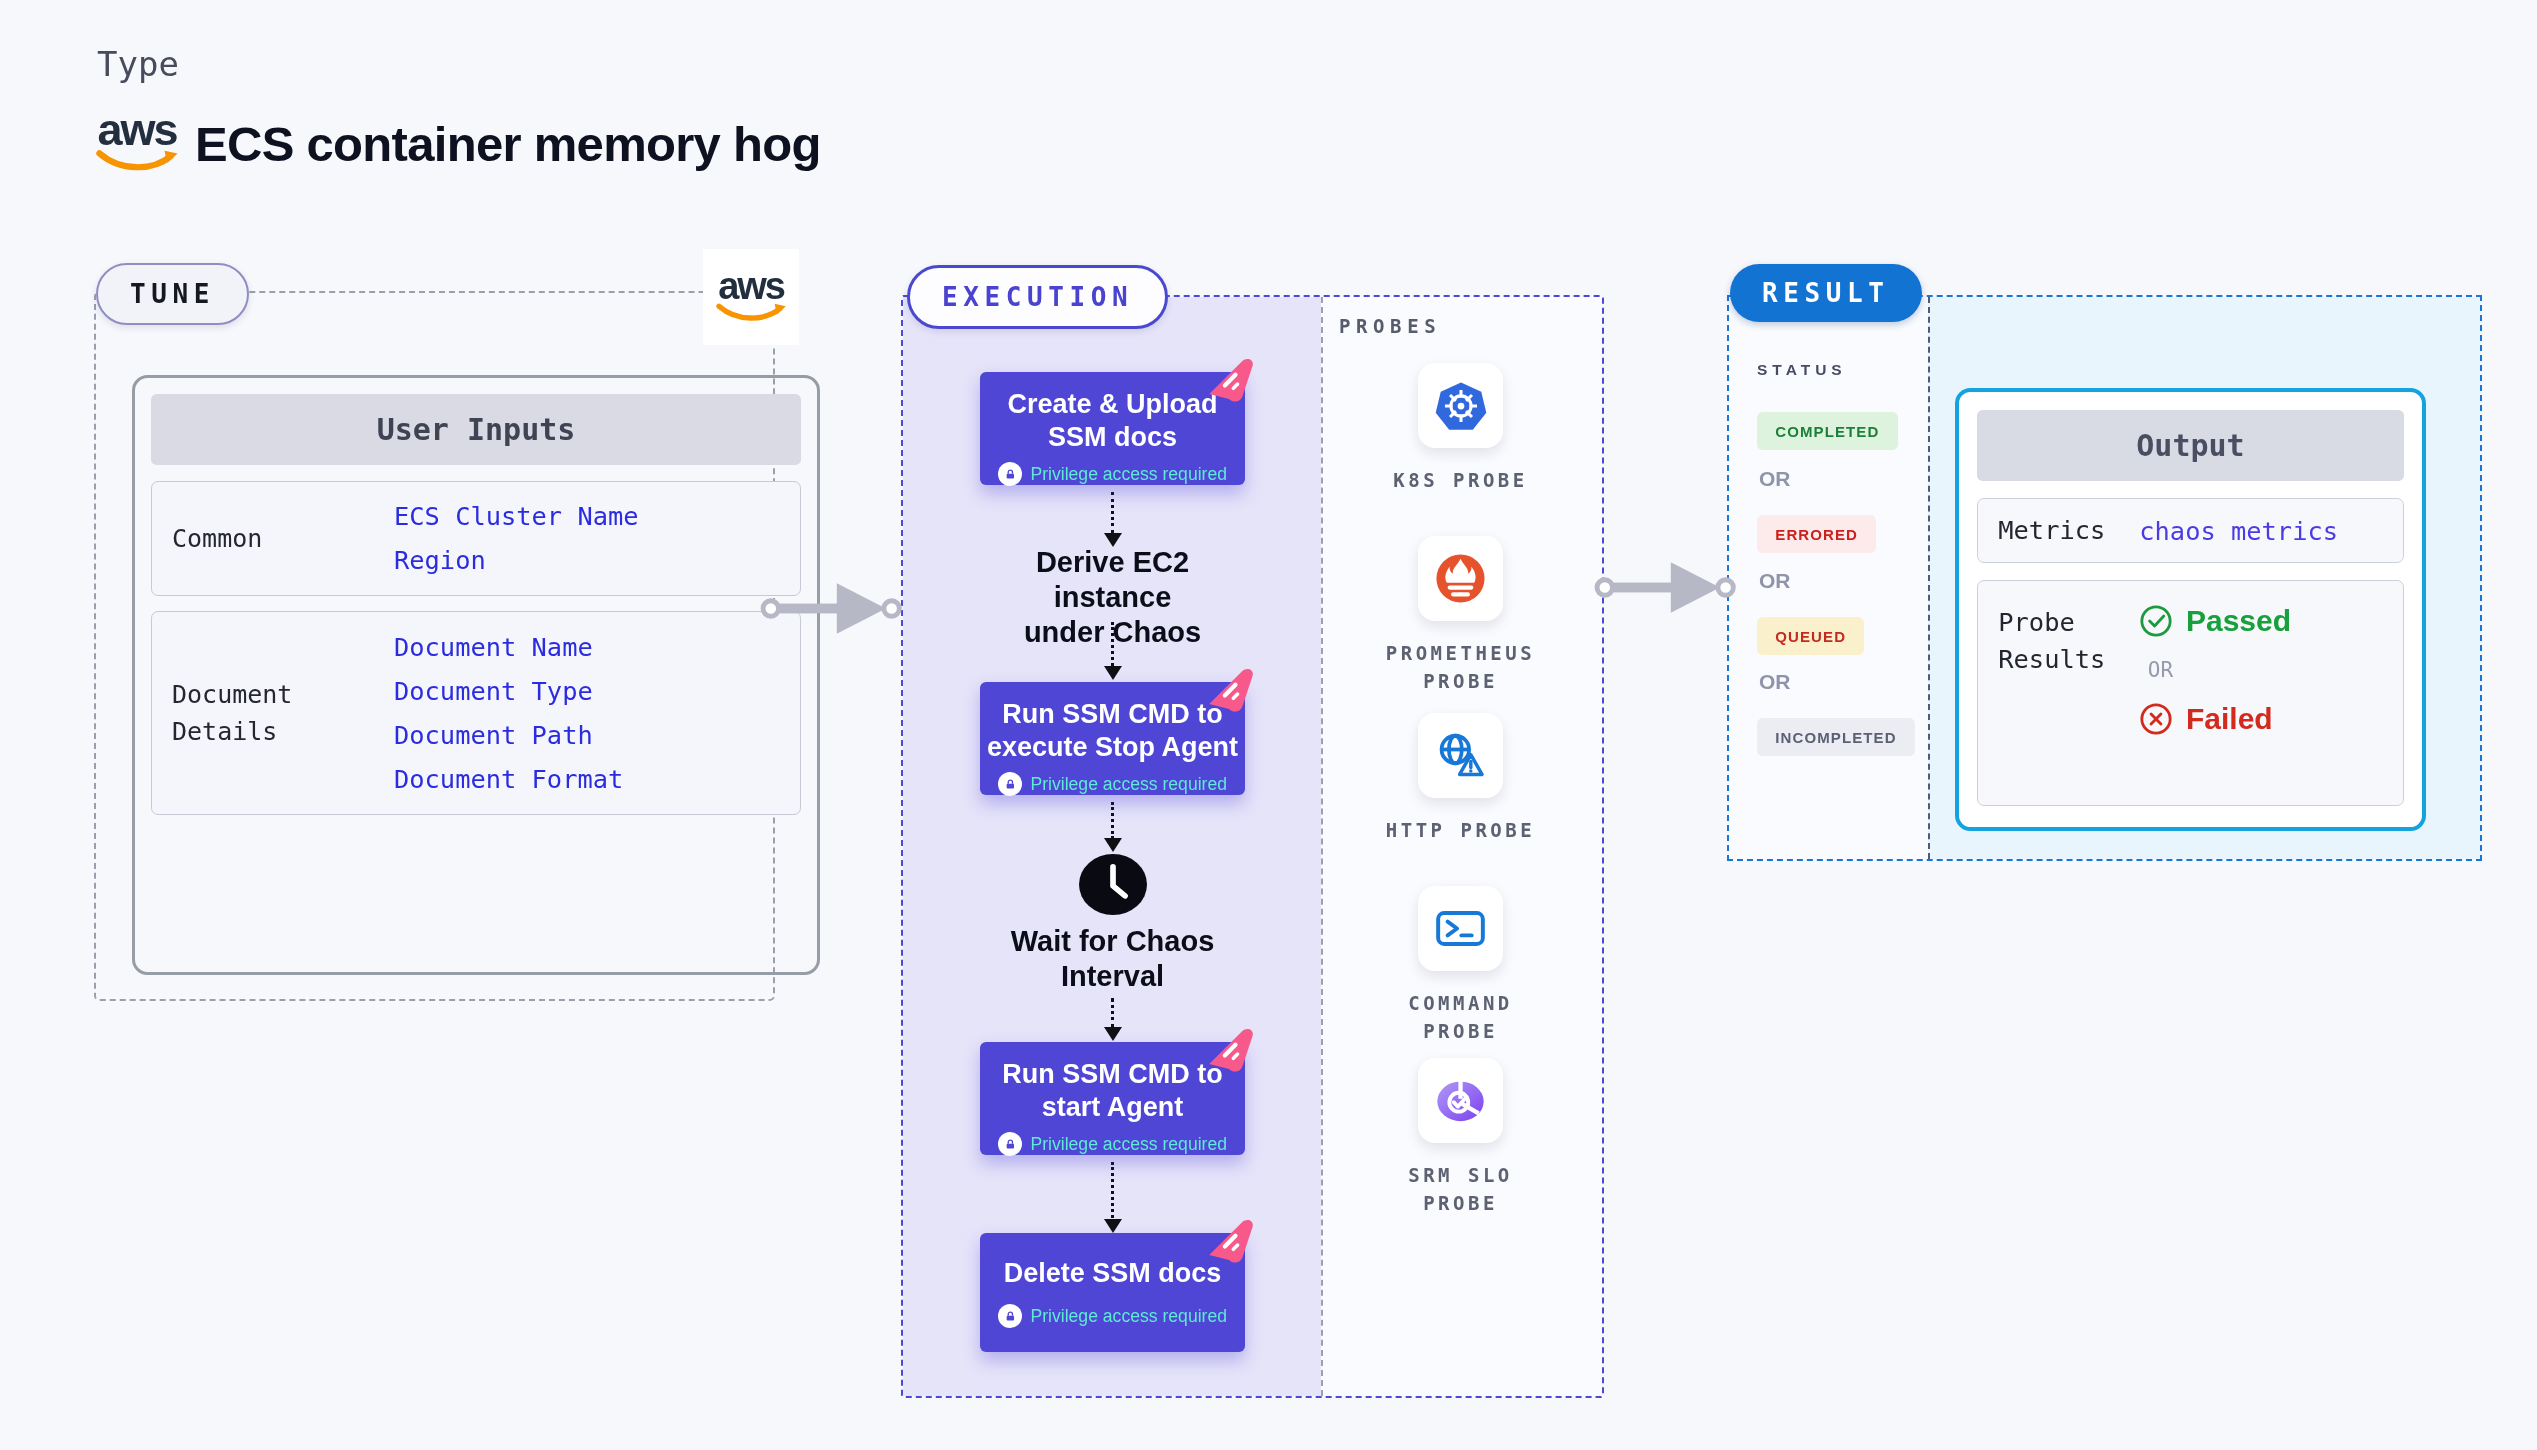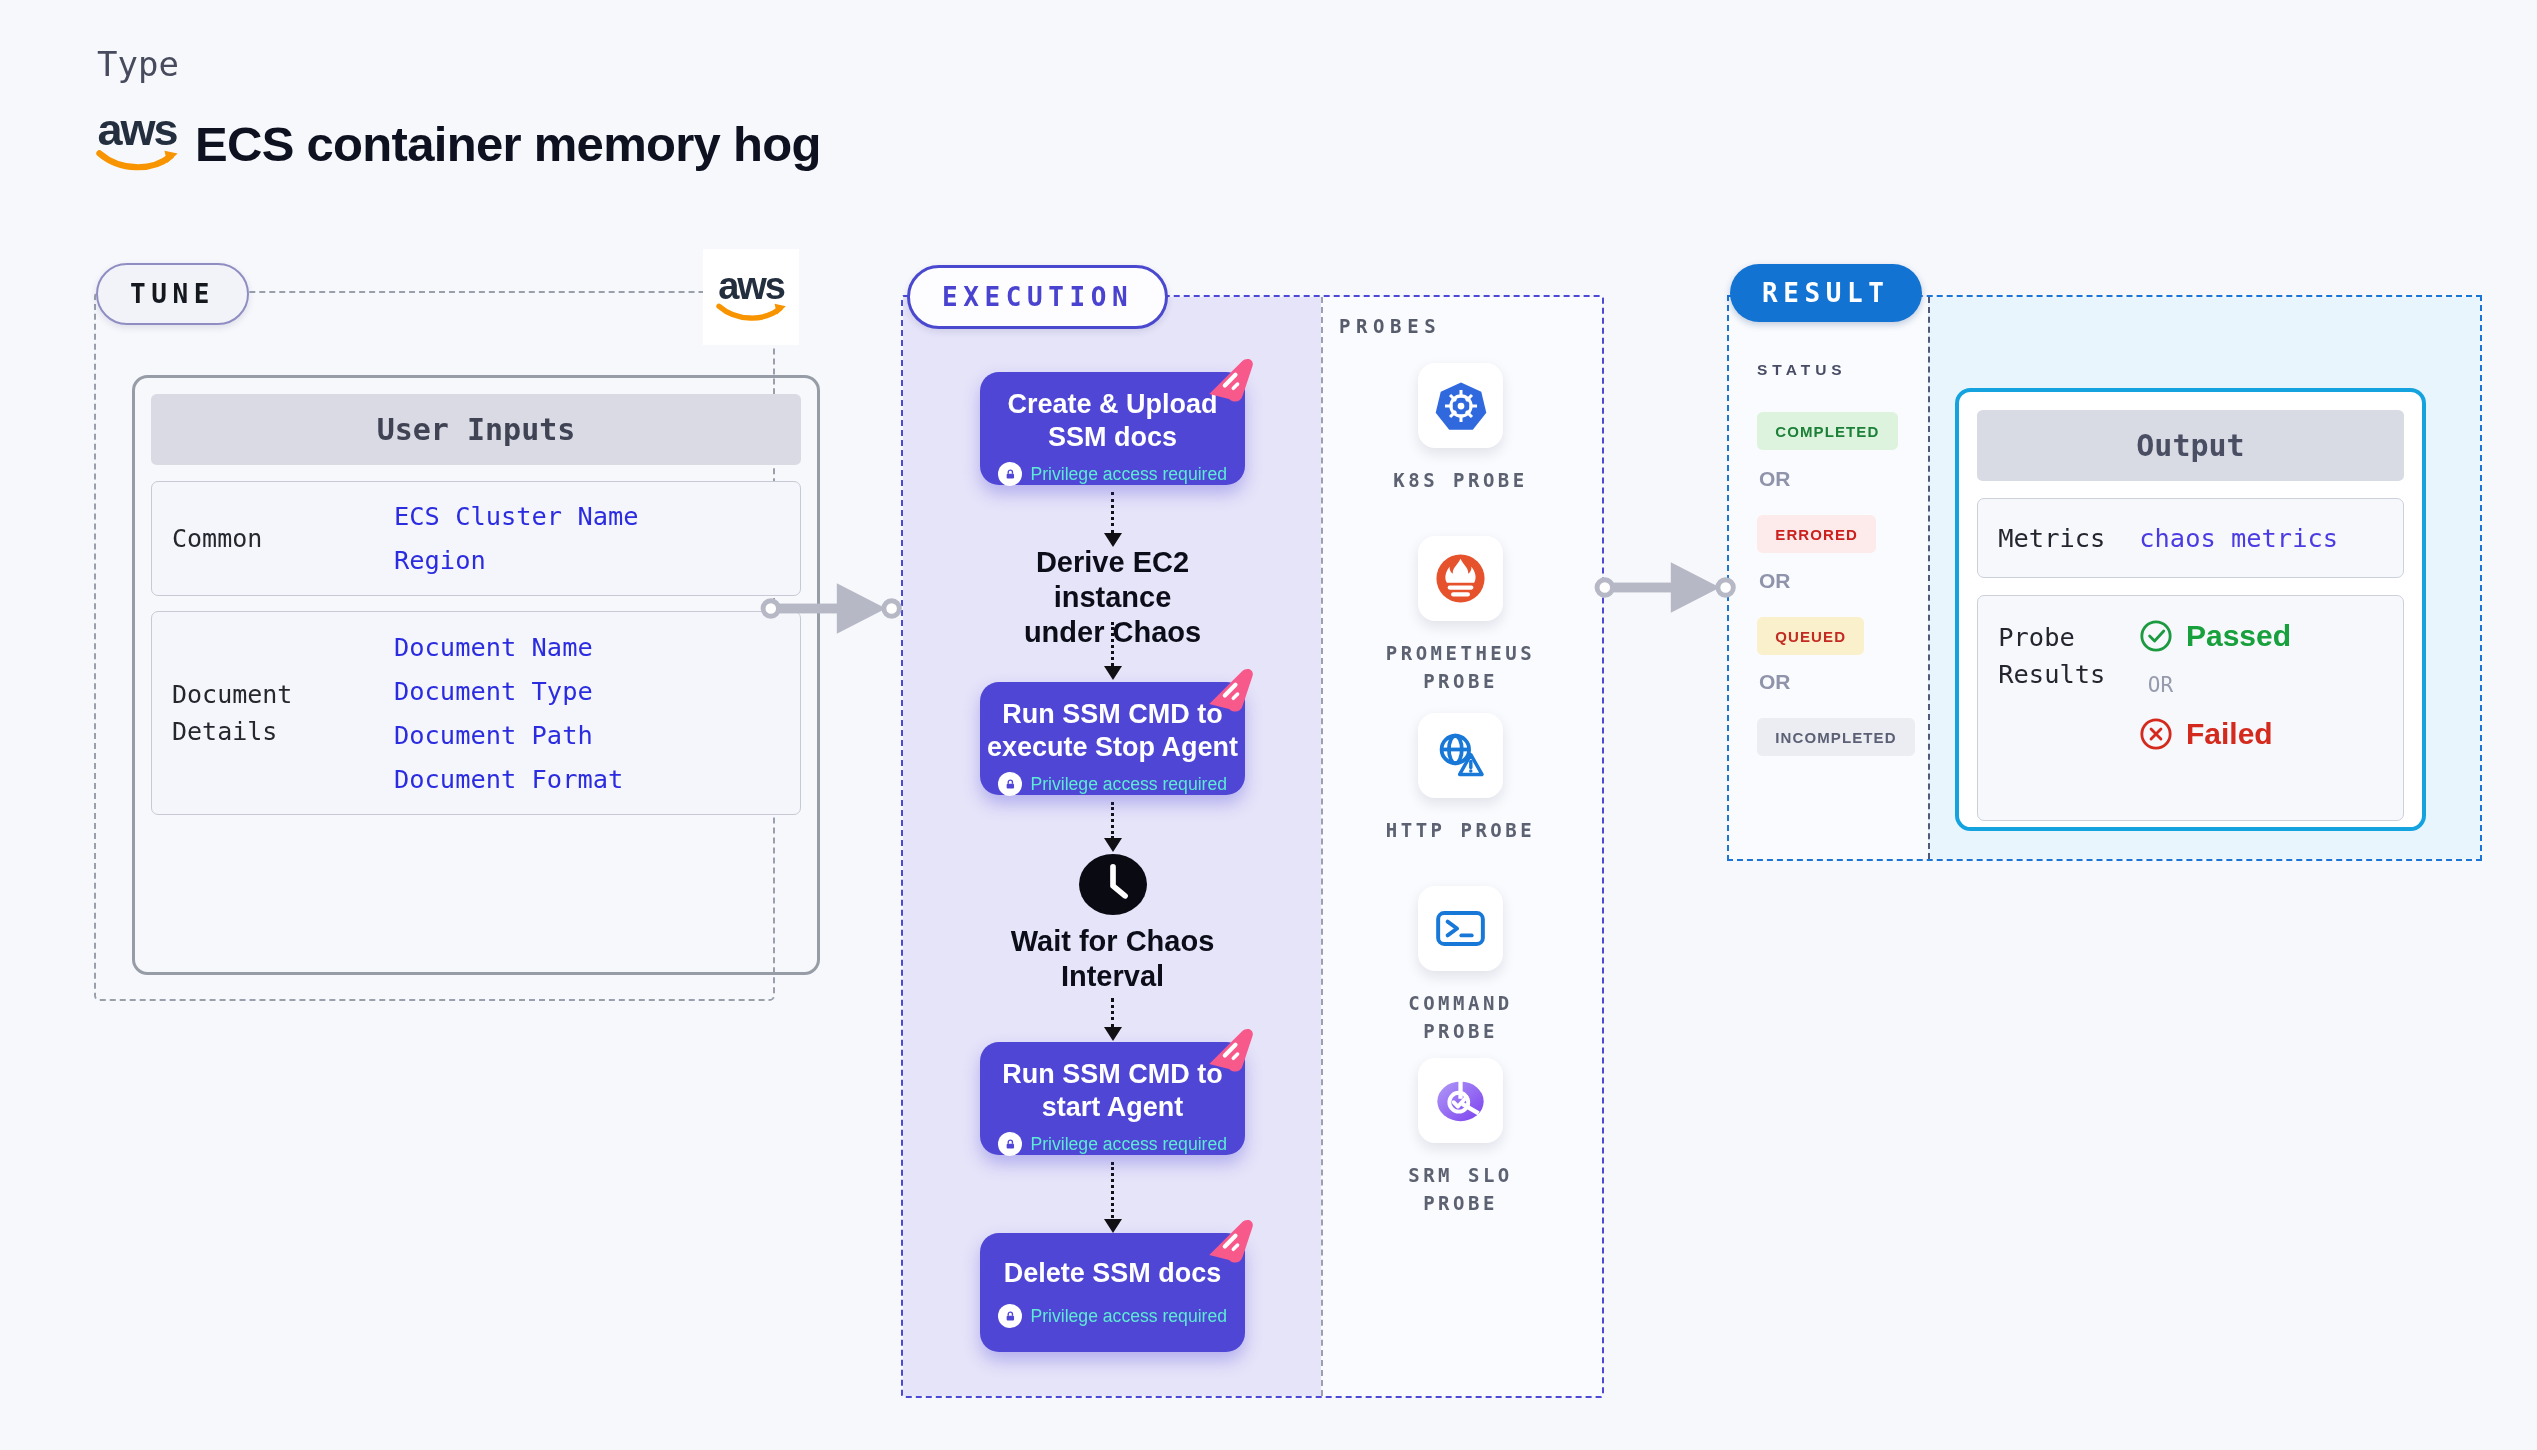--- a/index.html
+++ b/index.html
@@ -41,21 +41,21 @@
 
   
   .section-arrow{z-index:4;}
 
   
   .exec-box{left:901px;top:295px;width:699px;height:1099px;border:2.8px dashed #4b49d6;border-radius:2.8px;}
   .exec-fill-left{position:absolute;left:0;top:0;width:418px;height:100%;background:#e6e4f9;}
   .exec-fill-right{position:absolute;left:418px;top:0;right:0;height:100%;background:#fafbfe;}
   .exec-sep{position:absolute;left:418px;top:0;height:100%;border-left:2.1px dashed #9aa0b0;}
 
-  .step-card{position:absolute;left:980px;width:265px;background:#4f46d6;border-radius:19px;color:#fff;text-align:center;
+  .step-card{position:absolute;left:980px;width:265px;background:#4f46d6;border-radius:6px;color:#fff;text-align:center;
              box-shadow:0 8.5px 17px rgba(76,66,214,.32);box-sizing:border-box;padding-top:15.5px;z-index:2;}
   .card-title{font-size:27px;font-weight:800;line-height:33px;white-space:pre-line;}
   .priv{display:flex;align-items:center;justify-content:center;gap:8.5px;margin-top:8.5px;}
   .lock-badge{width:24px;height:24px;background:#fff;border-radius:50%;display:flex;align-items:center;justify-content:center;}
   .priv-text{font-size:17.6px;font-weight:500;color:#5eead4;}
   .flag{position:absolute;right:-11.3px;top:-15.5px;width:51px;height:47px;}
 
   .flow-label{position:absolute;left:980px;width:265px;text-align:center;font-weight:800;font-size:29px;line-height:35px;color:#0b0e19;white-space:pre-line;z-index:2;}
   .dotted{position:absolute;left:1111px;width:0;border-left:3.5px dotted #101014;z-index:1;}
   .dot-arrow{position:absolute;left:1104px;width:0;height:0;border-left:9.2px solid transparent;border-right:9.2px solid transparent;border-top:14px solid #101014;z-index:1;}
@@ -79,21 +79,21 @@
   .badge-errored{top:515px;color:#cb201d;background:#fcebea;}
   .badge-queued{top:617px;color:#c32a21;background:#fbf0cc;}
   .badge-incompleted{top:718px;color:#5b6074;background:#ebedf3;}
   .or-label{position:absolute;left:1759px;font-size:21px;font-weight:600;color:#9094ab;z-index:2;}
 
   .output-panel{left:1955px;top:388px;width:471px;height:443px;background:#ffffff;border:4.2px solid #15a3e0;border-radius:15.5px;
                 padding:18.3px;box-sizing:border-box;z-index:2;}
   .output-header{height:71px;background:#d8dae4;border-radius:5.6px;display:flex;align-items:center;justify-content:center;
                  font-family:"DejaVu Sans Mono",monospace;font-size:30px;font-weight:600;color:#4a4e63;}
   .output-row{margin-top:17px;border:1.4px solid #ccd0db;border-radius:7px;background:#f7f8fc;display:flex;box-sizing:border-box;padding-left:20px;}
-  .metrics-row{height:80px;align-items:center;}
+  .metrics-row{height:65px;align-items:center;}
   .pr-row{height:226px;padding-top:22.6px;}
   .row-label{font-family:"DejaVu Sans Mono",monospace;font-size:25.4px;color:#24262f;width:141px;line-height:37px;white-space:pre-line;flex:none;}
   .metrics-value{font-family:"DejaVu Sans Mono",monospace;font-size:25.4px;color:#4b3be2;}
   .pr-line{display:flex;align-items:center;gap:12.7px;}
   .pr-passed-text{font-size:30px;font-weight:800;color:#17a03c;}
   .pr-failed-text{font-size:30px;font-weight:800;color:#d42a1e;}
   .pr-or{margin:20px 0 20px 8.5px;font-family:"DejaVu Sans Mono",monospace;font-size:21px;color:#959aad;}
 </style>
 </head>
 <body>

